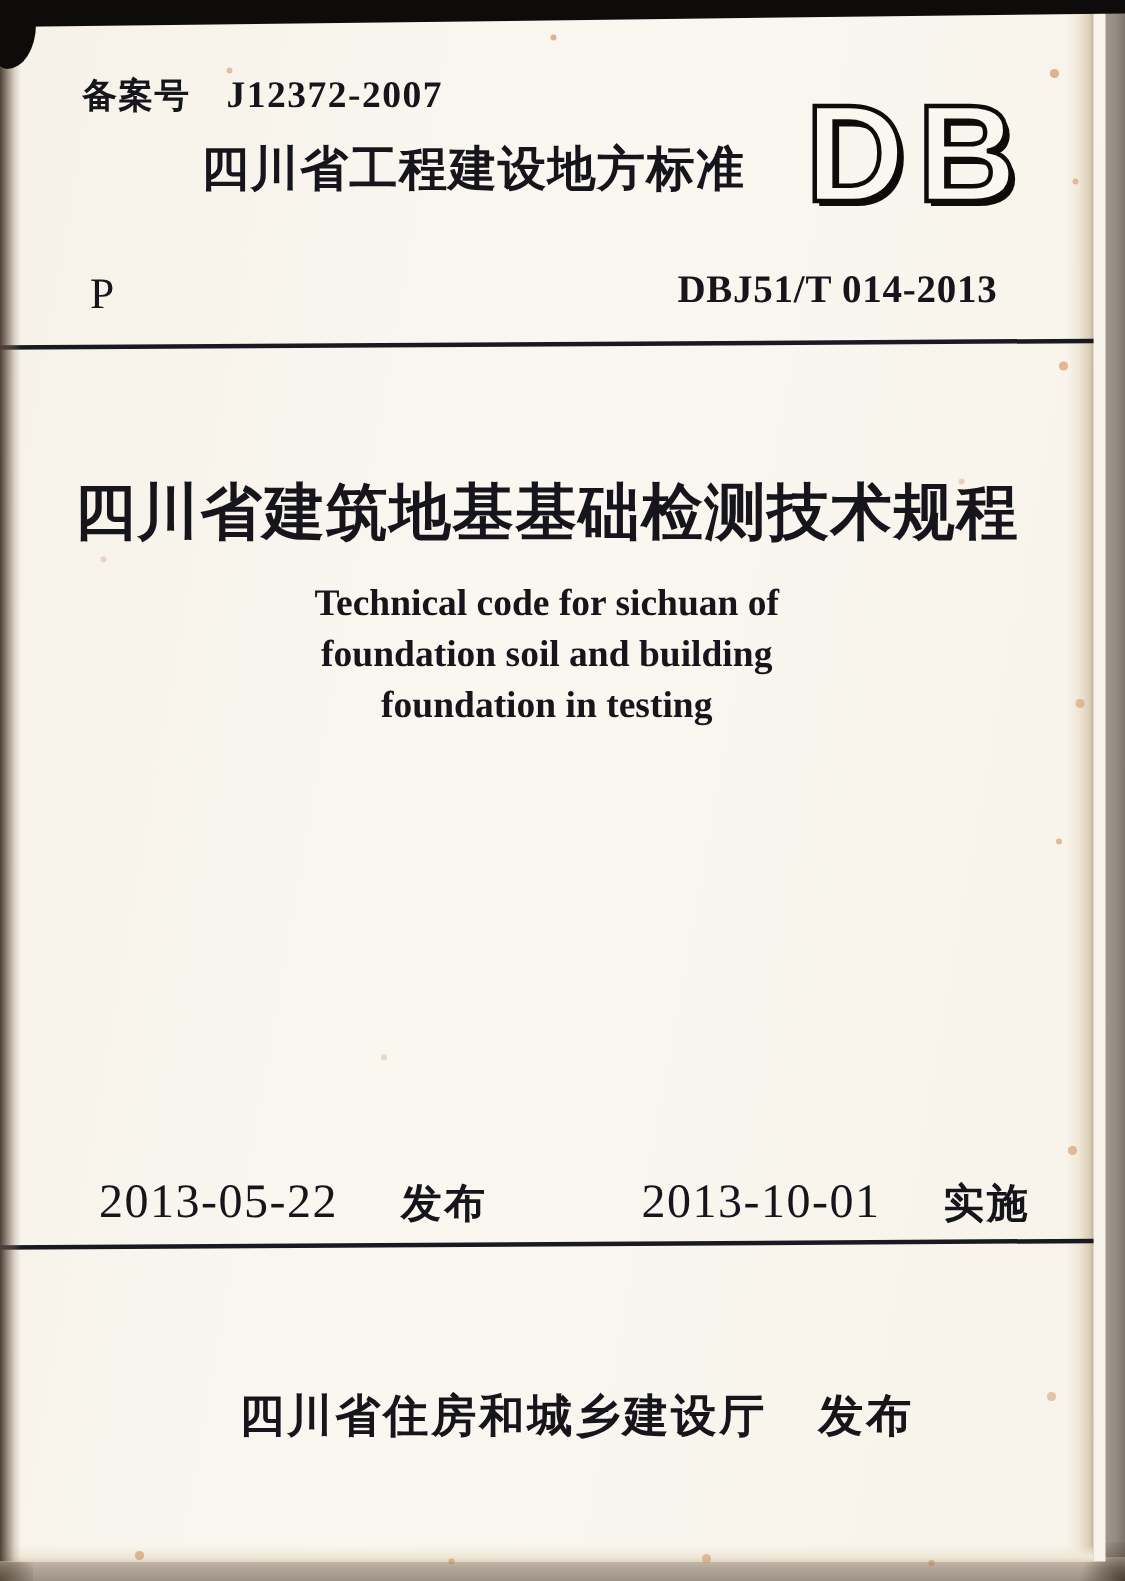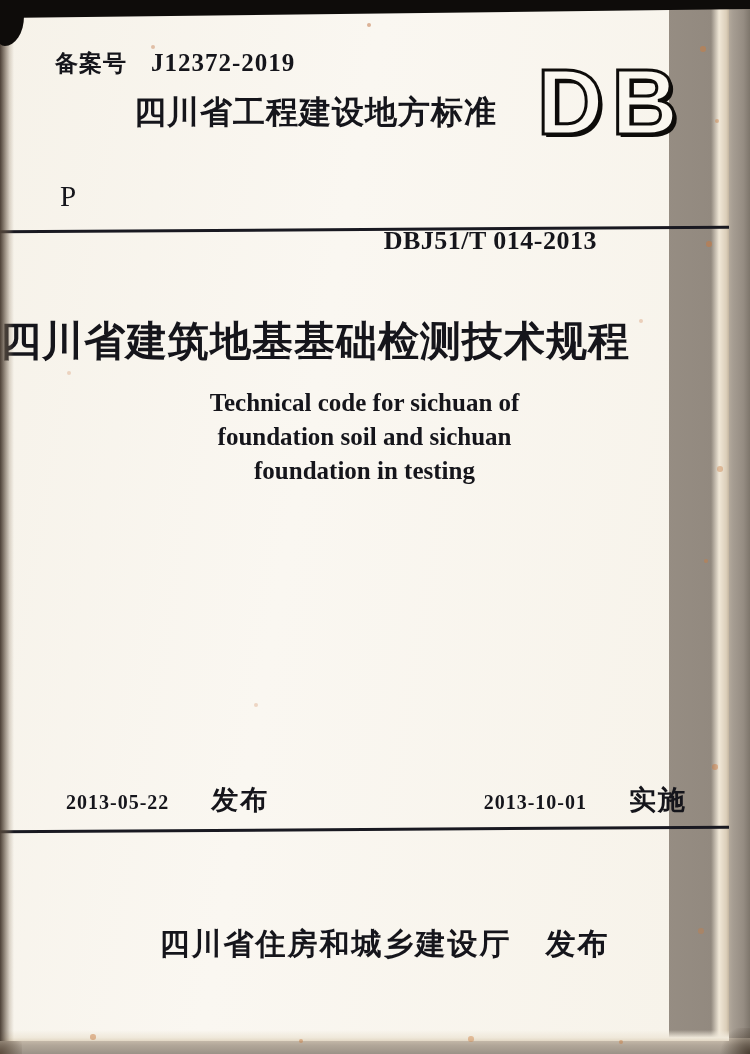--- a/index.html
+++ b/index.html
@@ -20,21 +20,21 @@
   .corner-dark-br{
     position:absolute;right:0;bottom:0;width:30px;height:26px;
     background:radial-gradient(circle at 100% 100%,#4a3e32 0%,rgba(74,62,50,0) 75%);
   }
   .corner-dark-bl{
     position:absolute;left:0;bottom:0;width:22px;height:24px;
     background:radial-gradient(circle at 0% 100%,#5d4e3f 0%,rgba(93,78,63,0) 78%);
   }
   
   .page{
-    position:absolute;left:0;top:0;width:669px;height:1041px;
+    position:absolute;left:0;top:0;width:737px;height:1041px;
     background:linear-gradient(100deg,#f6f2e9 0%,#faf7f1 45%,#f7f3ea 100%);
     color:#15151b;
   }
   .page-edge-right{
     position:absolute;top:8px;left:711px;width:18px;height:1033px;
     background:linear-gradient(to right,rgba(0,0,0,0) 0%,#f0e7d7 45%,#dbceb9 85%,#c3b5a0 100%);
   }
   .page-edge-bottom{
     position:absolute;left:0;top:1030px;width:729px;height:11px;
     background:linear-gradient(to bottom,rgba(0,0,0,0) 0%,#efe8da 70%,#e2d7c4 100%);
@@ -70,39 +70,39 @@
   .record-row{
     position:absolute;left:55px;top:48px;display:flex;align-items:baseline;gap:24px;
     font-weight:bold;font-size:23px;letter-spacing:1px;
   }
   .record-number{font-size:25px;letter-spacing:1px;}
   .standard-type{
     position:absolute;left:134px;top:91px;font-weight:bold;font-size:32px;letter-spacing:1px;
   }
   .db-logo{position:absolute;left:530px;top:66px;width:150px;height:74px;}
   .code-row-p{position:absolute;left:60px;top:180px;font-size:29px;}
-  .standard-number{position:absolute;right:72px;top:178px;font-weight:bold;font-size:26px;letter-spacing:.5px;margin-top:48px;}
+  .standard-number{position:absolute;right:72px;top:178px;font-weight:bold;font-size:26px;letter-spacing:.5px;}
   .rule{position:absolute;left:0;width:729px;height:3px;background:#191921;transform:rotate(-0.35deg);transform-origin:center;}
   .rule-a{top:228px;}
   .rule-b{top:828px;}
   .title-cn{
-    position:absolute;left:0;top:314px;width:729px;text-align:left;
+    position:absolute;left:0;top:314px;width:729px;text-align:center;
     font-weight:bold;font-size:41px;letter-spacing:1px;white-space:nowrap;
     font-family:"Liberation Serif","DejaVu Serif","Liberation Sans",serif;
   }
   .title-en{
     position:absolute;left:0;top:386px;width:729px;text-align:center;
     font-weight:bold;font-size:25px;line-height:34px;
   }
   .dates-row{
     position:absolute;left:0;top:782px;width:729px;box-sizing:border-box;
     padding:0 42px 0 66px;display:flex;justify-content:space-between;align-items:baseline;
   }
   .date-group{display:flex;align-items:baseline;gap:42px;}
-  .date-value{font-weight:bold;font-size:20px;letter-spacing:1px;text-align:right;}
+  .date-value{font-weight:normal;font-size:32px;letter-spacing:1px;text-align:right;}
   .date-label{font-weight:bold;font-size:27px;letter-spacing:2px;}
   .publisher-row{
     position:absolute;left:20px;top:924px;width:729px;display:flex;justify-content:center;
     align-items:center;gap:34px;font-weight:bold;font-size:30px;letter-spacing:2px;white-space:nowrap;
   }
 </style>
 </head>
 <body>
 
 <div class="scan">
@@ -112,42 +112,42 @@
   <div class="corner-dark-br"></div>
   <div class="corner-dark-bl"></div>
 
   <div class="page">
 
     <div class="page-edge-right"></div>
     <div class="page-edge-bottom"></div>
 
     <div class="record-row">
       <span>备案号</span>
-      <span class="serif record-number">J12372-2019</span>
+      <span class="serif record-number">J12372-2007</span>
     </div>
 
     <div class="standard-type">四川省工程建设地方标准</div>
 
     <svg class="db-logo" viewBox="0 0 150 74">
       <g font-family="'Liberation Sans','DejaVu Sans',sans-serif" font-weight="bold" font-size="92" letter-spacing="8">
         <text x="10" y="71" fill="#0e0c0a">DB</text>
         <text x="7" y="68" fill="#faf7f0" stroke="#0e0c0a" stroke-width="3">DB</text>
       </g>
     </svg>
 
     <div class="code-row-p serif">P</div>
     <div class="standard-number serif">DBJ51/T 014-2013</div>
 
     <div class="rule rule-a"></div>
 
     <div class="title-cn">四川省建筑地基基础检测技术规程</div>
 
     <div class="title-en serif">
       <div>Technical code for sichuan of</div>
-      <div>foundation soil and sichuan</div>
+      <div>foundation soil and building</div>
       <div>foundation in testing</div>
     </div>
 
     <div class="dates-row">
       <div class="date-group">
         <span class="serif date-value">2013-05-22</span>
         <span class="date-label">发布</span>
       </div>
       <div class="date-group">
         <span class="serif date-value">2013-10-01</span>

